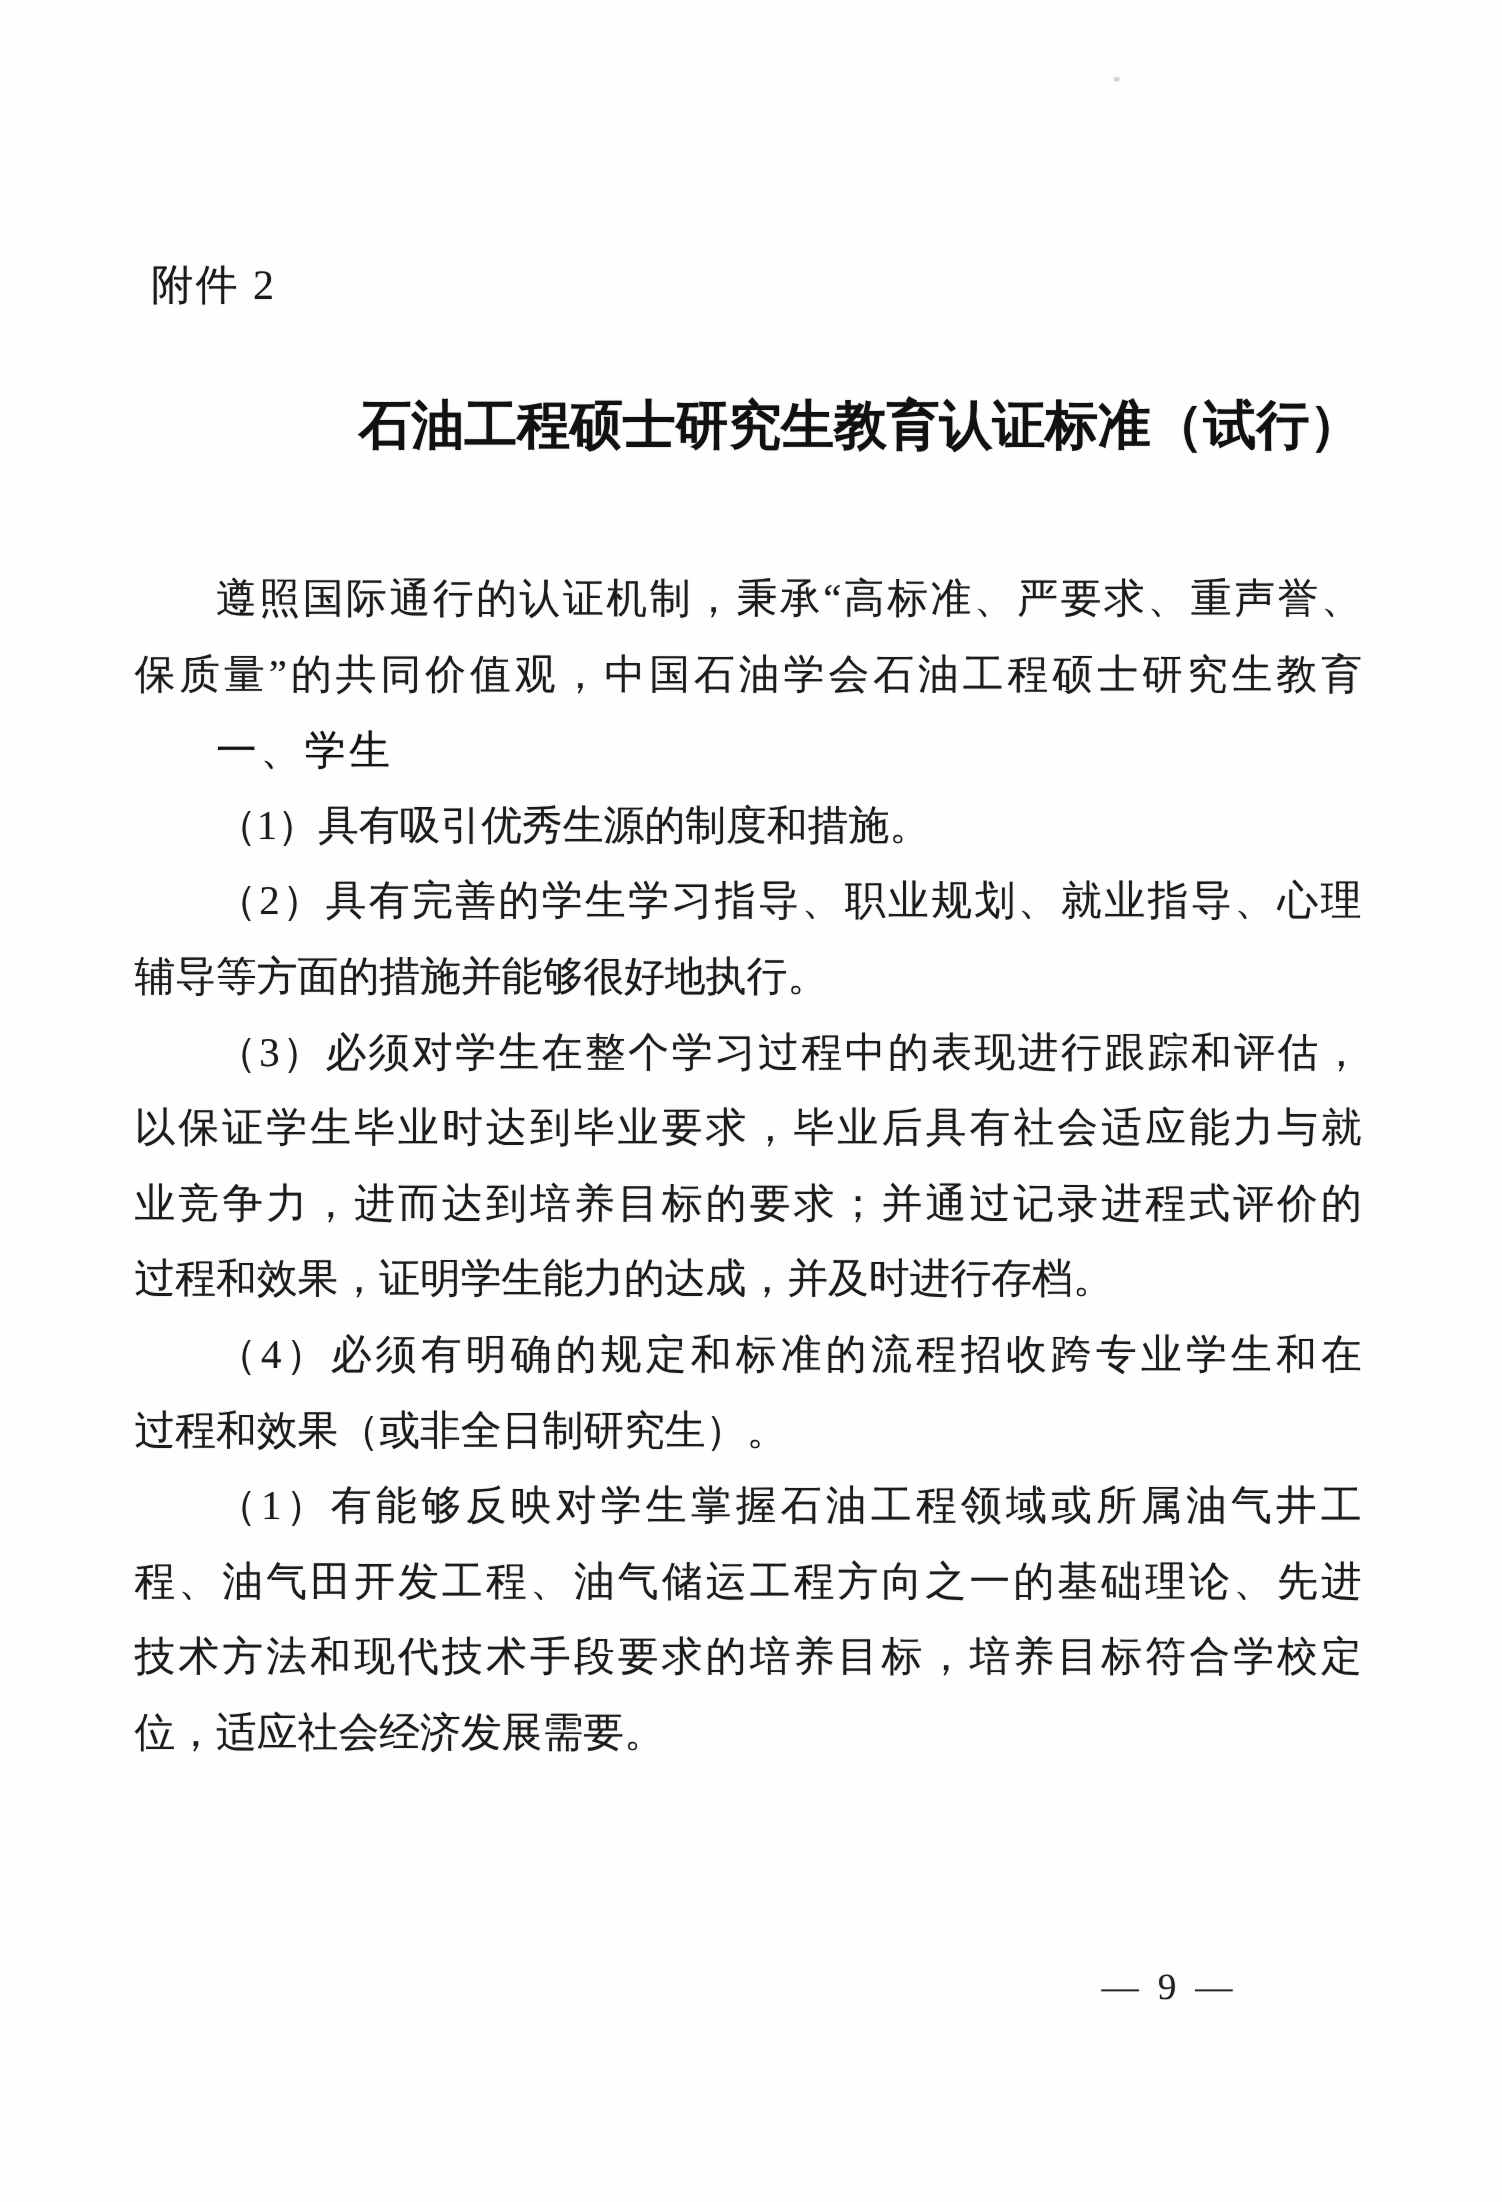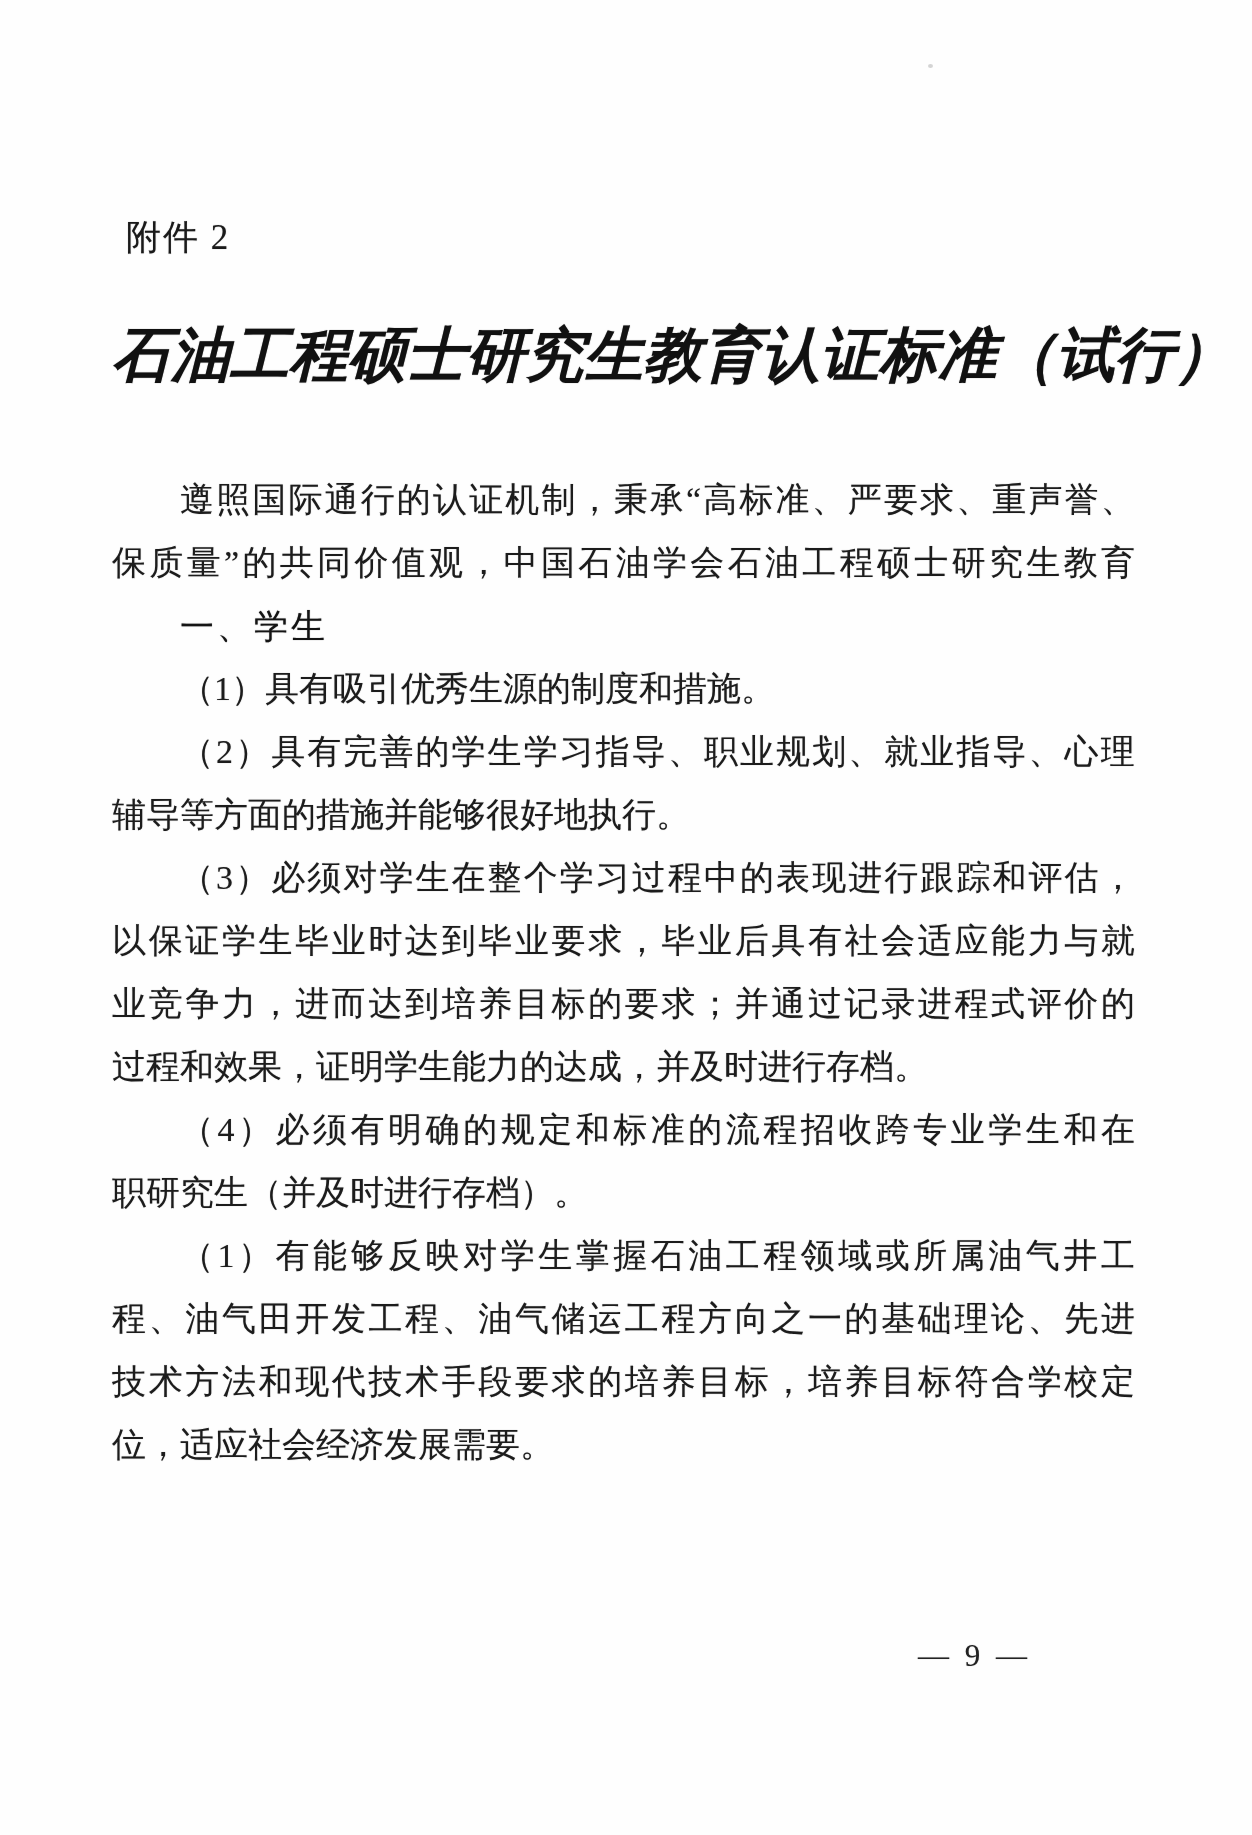--- a/index.html
+++ b/index.html
@@ -40,28 +40,27 @@
     letter-spacing: 2px;
     color: #1a1a1a;
     text-shadow: 0 0 1px rgba(30,30,30,0.45);
   }
   .doc-title {
     position: absolute;
     left: 112px;
     top: 322px;
     width: 1023px;
     text-align: right;
-    font-size: 59px;
+    font-size: 44px;
     line-height: 66px;
     font-weight: bold;
     letter-spacing: 0px;
     color: #111111;
     white-space: nowrap;
     text-shadow: 0 0 1px rgba(10,10,10,0.55);
-    font-style: italic;
   }
   .doc-body {
     position: absolute;
     left: 112px;
     top: 477px;
     width: 1023px;
   }
   .line {
     height: 63px;
     line-height: 46px;
@@ -310,21 +309,21 @@
         <span>招</span>
         <span>收</span>
         <span>跨</span>
         <span>专</span>
         <span>业</span>
         <span>学</span>
         <span>生</span>
         <span>和</span>
         <span>在</span>
       </div>
-    <div class="line">职研究生（并及时进行存档）。</div>
+    <div class="line">过程和效果（或非全日制研究生）。</div>
     <div class="line justify indent">
         <span>（</span>
         <span>1</span>
         <span>）</span>
         <span>有</span>
         <span>能</span>
         <span>够</span>
         <span>反</span>
         <span>映</span>
         <span>对</span>

